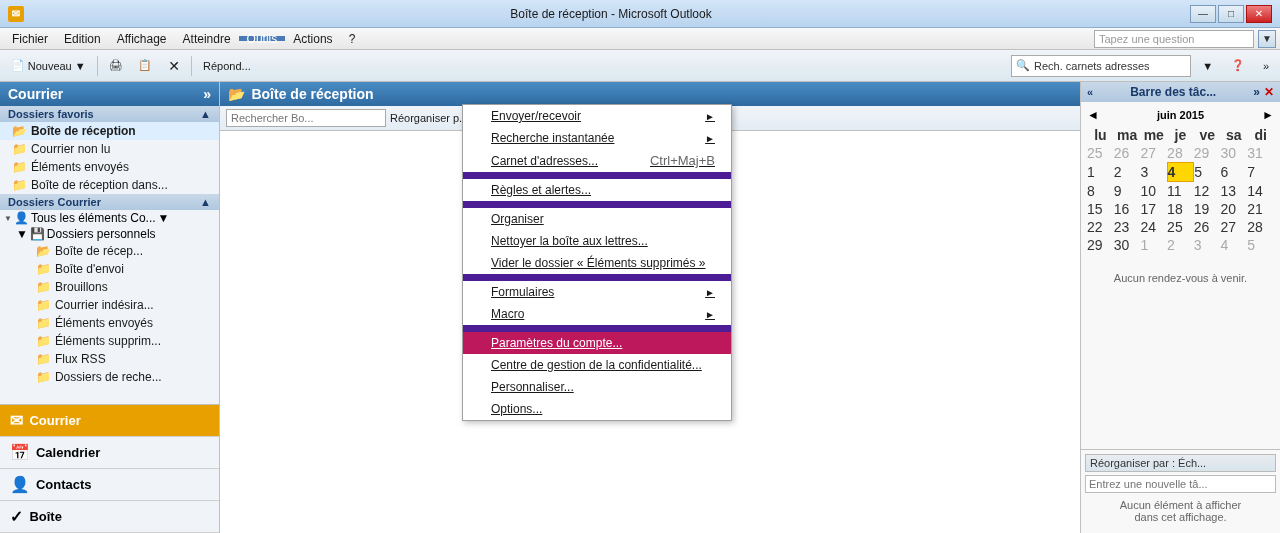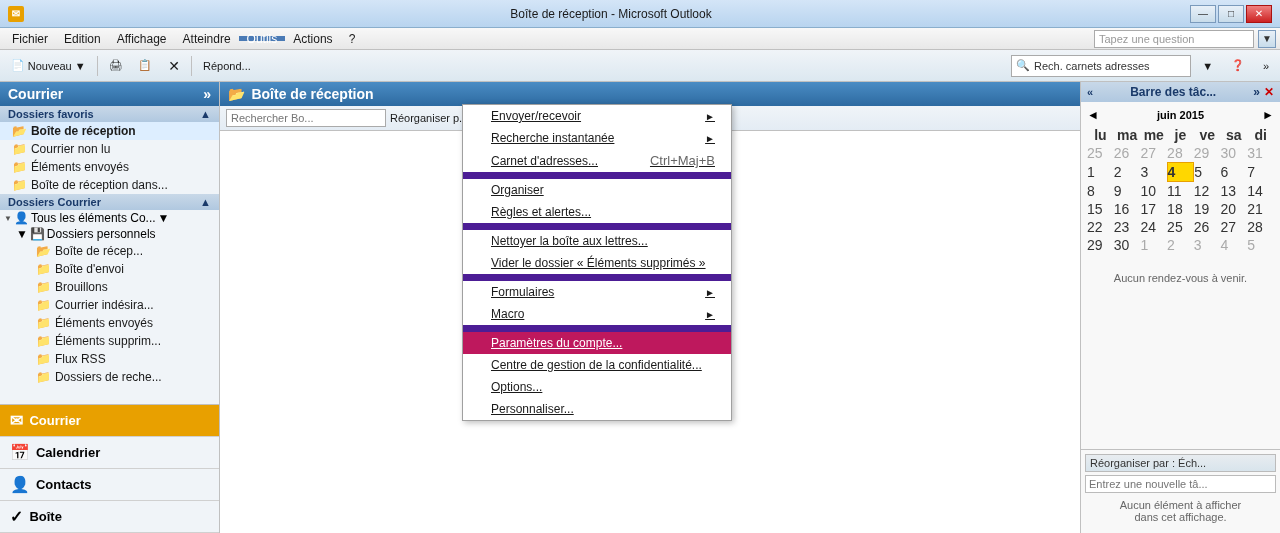--- a/index.html
+++ b/index.html
@@ -579,25 +579,25 @@
           <span class="submenu-arrow">►</span>
         </div>
         <div class="dropdown-item">
           <span>Recherche instantanée</span>
           <span class="submenu-arrow">►</span>
         </div>
         <div class="dropdown-item separator-after">
           <span>Carnet d'adresses...</span>
           <span class="shortcut">Ctrl+Maj+B</span>
         </div>
+        <div class="dropdown-item separator-after">
+          <span>Règles et alertes...</span>
+        </div>
         <div class="dropdown-item">
           <span>Organiser</span>
-        </div>
-        <div class="dropdown-item separator-after">
-          <span>Règles et alertes...</span>
         </div>
         <div class="dropdown-item">
           <span>Nettoyer la boîte aux lettres...</span>
         </div>
         <div class="dropdown-item separator-after">
           <span>Vider le dossier « Éléments supprimés »</span>
         </div>
         <div class="dropdown-item">
           <span>Formulaires</span>
           <span class="submenu-arrow">►</span>
@@ -606,20 +606,20 @@
           <span>Macro</span>
           <span class="submenu-arrow">►</span>
         </div>
         <div class="dropdown-item highlighted">
           <span>Paramètres du compte...</span>
         </div>
         <div class="dropdown-item">
           <span>Centre de gestion de la confidentialité...</span>
         </div>
         <div class="dropdown-item">
+          <span>Personnaliser...</span>
+        </div>
+        <div class="dropdown-item">
           <span>Options...</span>
         </div>
-        <div class="dropdown-item">
-          <span>Personnaliser...</span>
-        </div>
       </div>
   </div>
 </div>
 
 </body></html>

